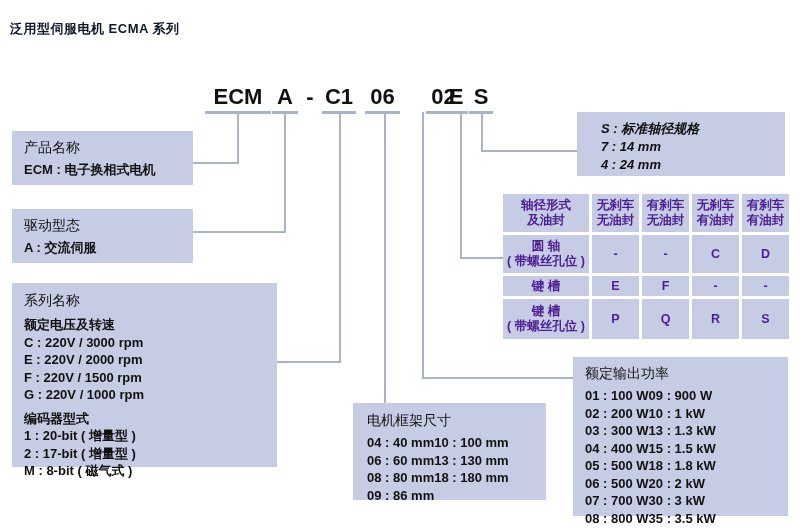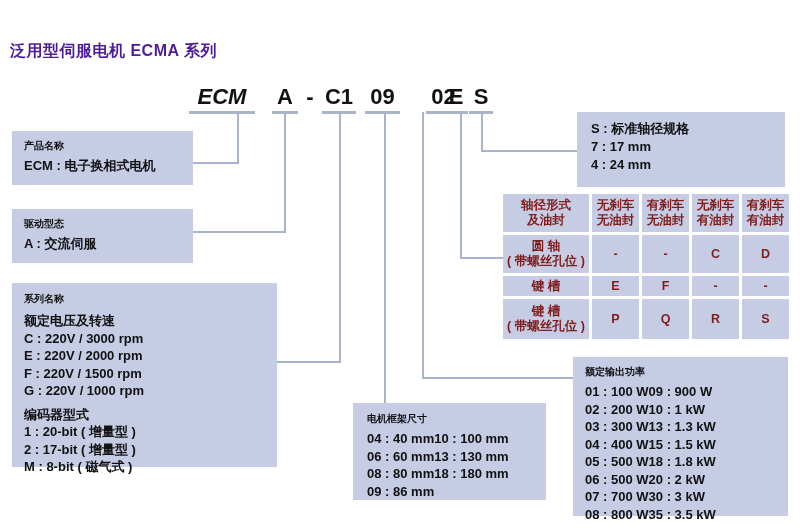--- a/index.html
+++ b/index.html
@@ -2,76 +2,75 @@
 <html><head>
 <meta charset="utf-8">
 <style>
   html,body{margin:0;padding:0;background:#ffffff;}
   #canvas{
     position:relative;width:800px;height:532px;background:#ffffff;overflow:hidden;
     font-family:"Liberation Sans","DejaVu Sans",sans-serif;color:#1a1a1a;
   }
   
   #page-title{
-    position:absolute;left:10px;top:20px;font-size:16px;font-weight:bold;color:#4c1d95;
+    position:absolute;left:10px;top:20px;font-size:13px;font-weight:bold;color:#0f172a;
     letter-spacing:.5px;
-    margin-top:21px;
   }
   
   .seg{position:absolute;top:86px;text-align:center;font-size:22px;font-weight:bold;color:#111;line-height:22px;}
   .seg .ul{height:3px;background:#a9b3c9;margin-top:3px;}
   
   .line{position:absolute;background:#a9b3c9;}
   
   .box{
     position:absolute;background:#c6cce3;box-sizing:border-box;
     font-size:13px;font-weight:bold;color:#111;
   }
-  .box .bx-title{font-size:10px;font-weight:bold;margin-bottom:4px;}
+  .box .bx-title{font-size:14px;font-weight:normal;margin-bottom:4px;}
   .box .bx-line{line-height:18px;}
   #series-box .bx-sub{margin-top:6px;}
   #series-box .bx-line{line-height:17.5px;}
   .twocol{display:flex;}
   .twocol .col > div{line-height:17.5px;}
   
   #shaft-table{
     position:absolute;left:503px;top:194px;
     display:grid;grid-template-columns:86px 47px 47px 47px 47px;
     grid-template-rows:38px 38px 20px 40px;gap:3px;
   }
   #shaft-table .cell{
     background:#c6cce3;display:flex;flex-direction:column;align-items:center;justify-content:center;
-    font-size:12.5px;font-weight:bold;color:#7f1d1d;line-height:15px;text-align:center;
+    font-size:12.5px;font-weight:bold;color:#4c1d95;line-height:15px;text-align:center;
   }
   #shaft-table .cell .l2:empty{display:none;}
 </style>
 </head>
 <body>
 
 <div id="canvas">
 
   <div id="page-title">泛用型伺服电机 ECMA 系列</div>
 
-  <div class="seg" style="left:189px;width:66px;font-style:italic;">
+  <div class="seg" style="left:205px;width:66px;">
     <div>ECM</div>
     <div class="ul"></div>
   </div>
   <div class="seg" style="left:272px;width:26px;">
     <div>A</div>
     <div class="ul"></div>
   </div>
   <div class="seg" style="left:300px;width:20px;">
     <div>-</div>
   </div>
   <div class="seg" style="left:322px;width:34px;">
     <div>C1</div>
     <div class="ul"></div>
   </div>
   <div class="seg" style="left:365px;width:35px;">
-    <div>09</div>
+    <div>06</div>
     <div class="ul"></div>
   </div>
   <div class="seg" style="left:406px;width:35px;margin-left:20px;">
     <div>02</div>
     <div class="ul"></div>
   </div>
   <div class="seg" style="left:444px;width:24px;">
     <div>E</div>
     <div class="ul"></div>
   </div>
@@ -210,19 +209,19 @@
     <div class="cell">
       <div class="l1">键 槽</div>
       <div class="l2">( 带螺丝孔位 )</div>
     </div>
     <div class="cell">P</div>
     <div class="cell">Q</div>
     <div class="cell">R</div>
     <div class="cell">S</div>
   </div>
 
-  <div class="box" style="left:577px;top:112px;width:208px;height:75px;padding:8px 14px;" id="shaft-spec-box">
+  <div class="box" style="left:577px;top:112px;width:208px;height:64px;padding:8px 24px;font-style:italic;" id="shaft-spec-box">
     <div class="bx-line">S : 标准轴径规格</div>
-    <div class="bx-line">7 : 17 mm</div>
+    <div class="bx-line">7 : 14 mm</div>
     <div class="bx-line">4 : 24 mm</div>
   </div>
 
 </div>
 
 </body></html>

